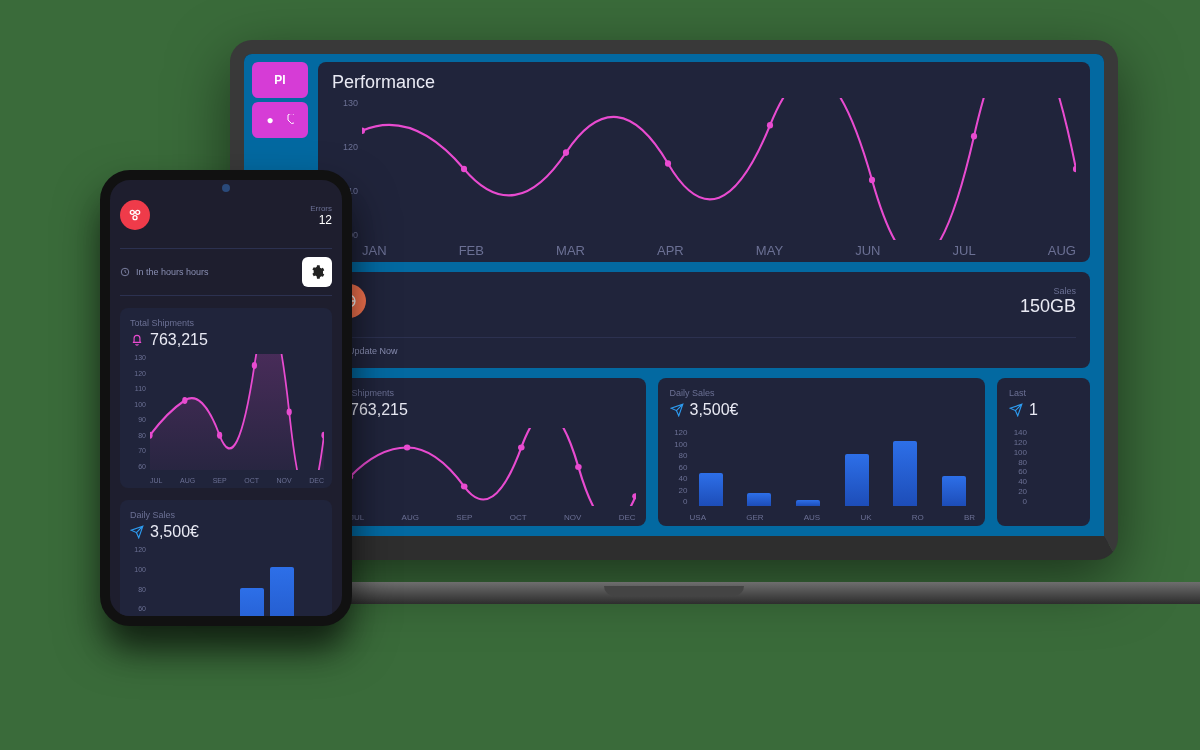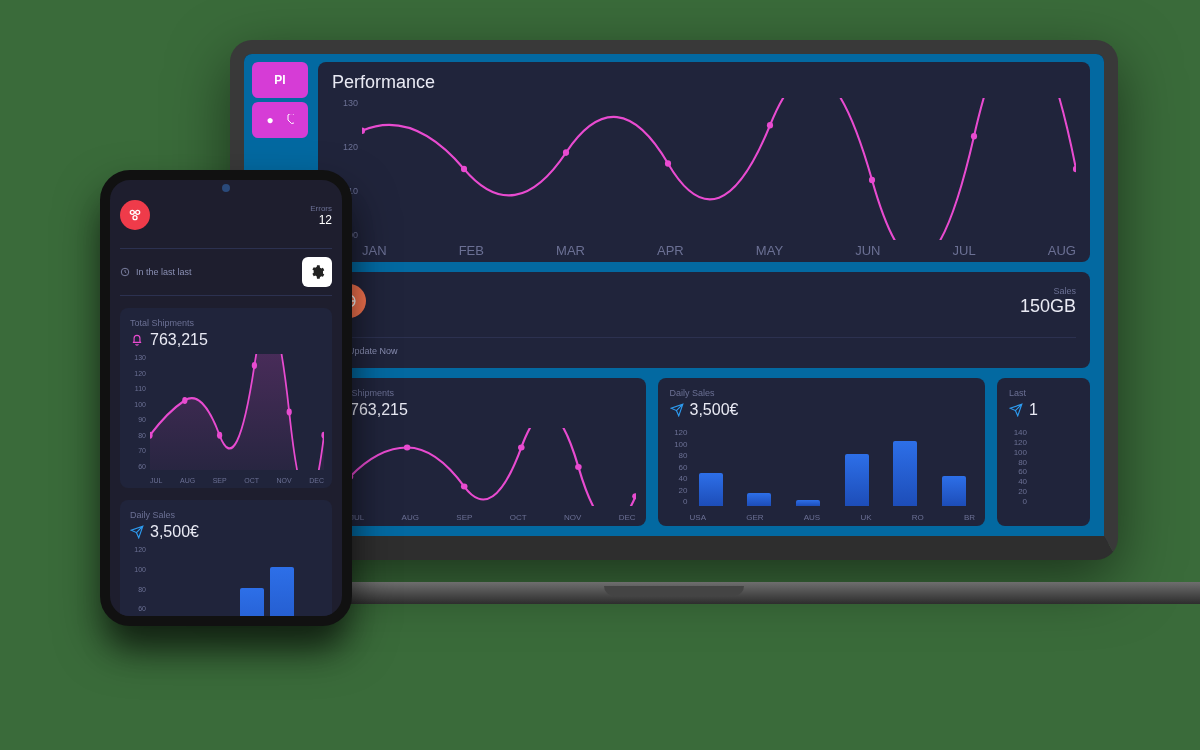--- a/index.html
+++ b/index.html
@@ -258,21 +258,21 @@
           <div class="p-err-lbl">Errors</div>
           <div class="p-err-num">12</div>
         </div>
       </div>
       <div class="p-hours-row">
         <div class="p-hours">
             <svg width="10" height="10" viewBox="0 0 24 24" fill="none" stroke="currentColor" stroke-width="2">
               <circle cx="12" cy="12" r="9"></circle>
               <path d="M12 7v5l3 2"></path>
             </svg>
-            <span>In the last last</span>
+            <span>In the hours hours</span>
           </div>
         <div class="p-gear">
             <svg width="16" height="16" viewBox="0 0 24 24" fill="#222">
               <path d="M12 8a4 4 0 1 0 0 8 4 4 0 0 0 0-8zm9 4a7 7 0 0 0-.1-1.2l2-1.6-2-3.4-2.4.9a7 7 0 0 0-2-1.2L16 2h-4l-.5 2.5a7 7 0 0 0-2 1.2l-2.4-.9-2 3.4 2 1.6A7 7 0 0 0 7 12c0 .4 0 .8.1 1.2l-2 1.6 2 3.4 2.4-.9c.6.5 1.3.9 2 1.2L12 22h4l.5-2.5c.7-.3 1.4-.7 2-1.2l2.4.9 2-3.4-2-1.6c.1-.4.1-.8.1-1.2z"></path>
             </svg>
           </div>
       </div>
 
       <div class="p-card" style="height:180px">
         <h3>Total Shipments</h3>

